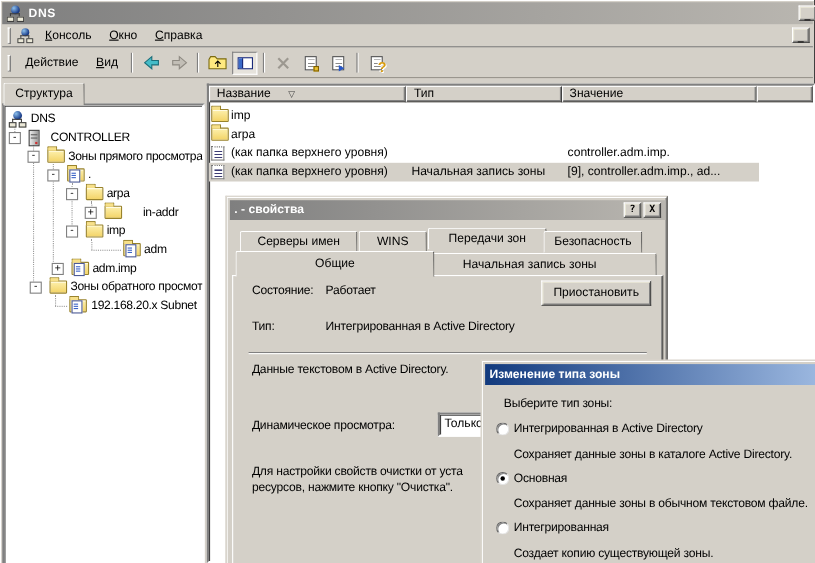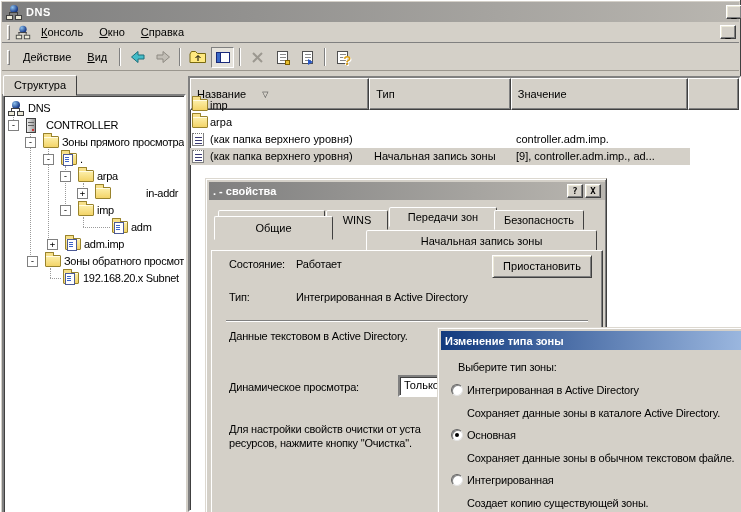--- a/index.html
+++ b/index.html
@@ -83,21 +83,21 @@
     font-family:"DejaVu Sans Mono",monospace; font-size:9px; line-height:9px; text-align:center; color:#000; z-index:2;}
   .ticon { position:absolute; top:2px; }
   .tlabel { position:absolute; top:0; line-height:16px; letter-spacing:-0.3px; white-space:nowrap; }
   .vdot { position:absolute; width:1px; border-left:1px dotted #9a9a9a; }
   .hdot { position:absolute; height:1px; border-top:1px dotted #9a9a9a; }
 
   
   #list-panel { position:absolute; left:188px; top:76px; width:553px; height:436px; background:#fff;
     border:2px solid; border-color:#808080 #fff #fff #808080; box-shadow:inset 1px 1px 0 #404040; overflow:hidden; }
   .lheader { position:absolute; left:0; top:0; width:100%; height:17px; display:flex; }
-  .hcell { height:32px; background:#d4d0c8; border:1px solid; border-color:#fff #404040 #404040 #fff;
+  .hcell { height:15px; background:#d4d0c8; border:1px solid; border-color:#fff #404040 #404040 #fff;
     box-shadow:inset -1px -1px 0 #808080; padding:1px 6px; line-height:13px; display:flex; align-items:center; }
   .sort-glyph { margin-left:16px; font-size:8px; color:#404040; }
   .lrow { position:absolute; left:0; height:17px; width:500px; }
   .lrow.selected { background:#d4d0c8; }
   .lcell { position:absolute; top:0; line-height:16px; white-space:nowrap; overflow:hidden; }
   .lrow .ricon { position:absolute; left:2px; top:2px; }
   .lname { left:20px; width:158px; } .ltype { left:184px; width:136px; } .lvalue { left:326px; width:172px; }
 
   
   .dlg { position:absolute; background:#d4d0c8; border:1px solid; border-color:#dcd8d0 #404040 #404040 #dcd8d0;
@@ -252,21 +252,21 @@
       <span class="tlabel" style="left:76px;">.</span>
     </div>
     <div class="tree-row" style="top:72px;">
       <span class="expander" style="left:56px;">-</span>
       <span class="ticon icon-folder" style="left:74px;"></span>
       <span class="tlabel" style="left:93px;">arpa</span>
     </div>
     <div class="tree-row" style="top:89px;">
       <span class="expander" style="left:73px;">+</span>
       <span class="ticon icon-folder" style="left:91px;"></span>
-      <span class="tlabel" style="left:126px;padding-left:16px;">in-addr</span>
+      <span class="tlabel" style="left:110px;padding-left:16px;">in-addr</span>
     </div>
     <div class="tree-row" style="top:106px;">
       <span class="expander" style="left:56px;">-</span>
       <span class="ticon icon-folder" style="left:74px;"></span>
       <span class="tlabel" style="left:93px;">imp</span>
     </div>
     <div class="tree-row" style="top:123px;">
       <span class="ticon icon-folder icon-zone" style="left:108px;"></span>
       <span class="tlabel" style="left:127px;">adm</span>
     </div>
@@ -329,21 +329,21 @@
       <span class="cap">?</span>
       <span class="cap" style="margin-left:2px;">X</span>
     </div>
 
     <div class="tab" style="left:12px;top:31px;width:107px;height:20px;line-height:19px;">Серверы имен</div>
     <div class="tab" style="left:120px;top:31px;width:62px;height:20px;line-height:19px;">WINS</div>
     <div class="tab" style="left:183px;top:28px;width:108px;height:20px;line-height:19px;">Передачи зон</div>
     <div class="tab" style="left:288px;top:31px;width:90px;height:20px;line-height:19px;">Безопасность</div>
 
     <div class="tab" style="left:160px;top:51px;width:231px;height:21px;line-height:20px;">Начальная запись зоны</div>
-    <div class="tab active" style="left:8px;top:37px;width:119px;height:24px;line-height:22px;">Общие</div>
+    <div class="tab active" style="left:8px;top:49px;width:181px;height:24px;line-height:22px;">Общие</div>
 
     <div class="tab-page" style="left:5px;top:71px;width:392px;height:280px;"></div>
 
     <span class="field-label" style="left:23px;top:78px;">Состояние:</span>
     <span class="field-value" style="left:90px;top:78px;">Работает</span>
     <div class="push-btn" style="left:286px;top:76px;width:100px;height:23px;">Приостановить</div>
 
     <span class="field-label" style="left:23px;top:111px;">Тип:</span>
     <span class="field-value" style="left:90px;top:111px;">Интегрированная в Active Directory</span>
 

